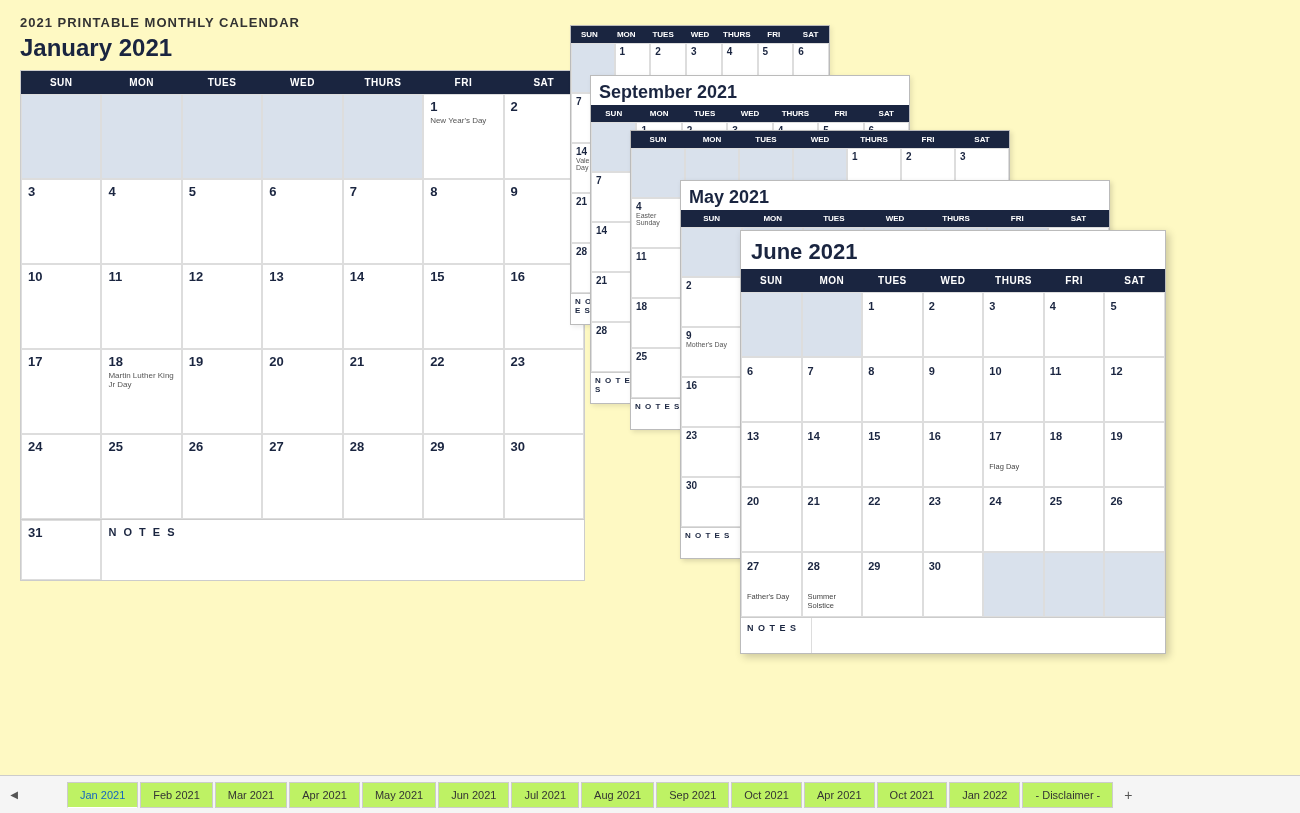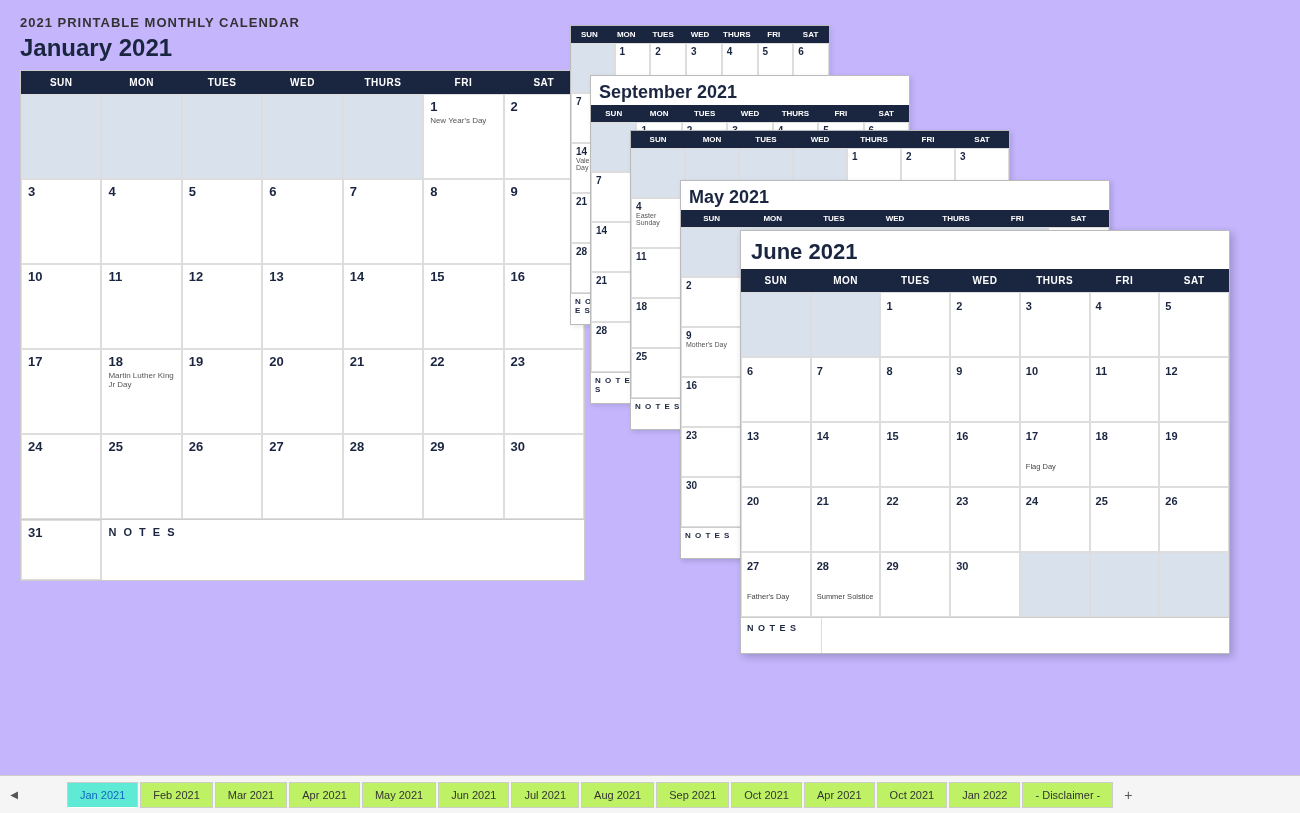--- a/index.html
+++ b/index.html
@@ -5,21 +5,21 @@
     * { box-sizing: border-box; margin: 0; padding: 0; }
     body {
       font-family: Arial, sans-serif;
       background: #f0f0f0;
       overflow: hidden;
       width: 1300px;
       height: 813px;
     }
 
     .main-container {
-      background: #c4b5fd;
+      background: #fef9c3;
       width: 1300px;
       height: 775px;
       position: relative;
       overflow: hidden;
       padding: 15px 20px 10px 20px;
     }
 
     .app-title {
       font-size: 13px;
       font-weight: bold;
@@ -215,40 +215,40 @@
       border: 1px solid #ccc;
       margin: 0 1px;
       background: #bef264;
       white-space: nowrap;
       height: 26px;
       display: flex;
       align-items: center;
     }
 
     .tab-item.active {
-      background: #5eead4;
+      background: #bef264;
       color: #1565c0;
       border-bottom: 1px solid white;
       margin-left: 44px;
     }
 
     .tab-add {
       padding: 2px 8px;
       font-size: 14px;
       color: #555;
       cursor: pointer;
       margin-left: 2px;
     }
 
     
     .june-cal {
       position: absolute;
       top: 220px;
       left: 170px;
-      width: 490px;
+      width: 426px;
       background: white;
       border: 1px solid #bbb;
       box-shadow: 3px 3px 8px rgba(0,0,0,0.2);
       z-index: 10;
     }
 
     .june-header-grid {
       display: grid;
       grid-template-columns: repeat(7, 1fr);
       background: #1a2540;

